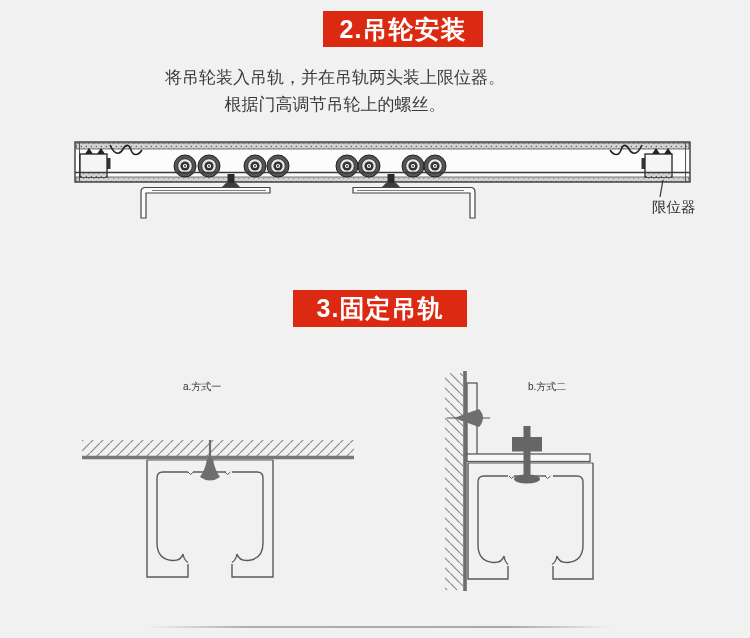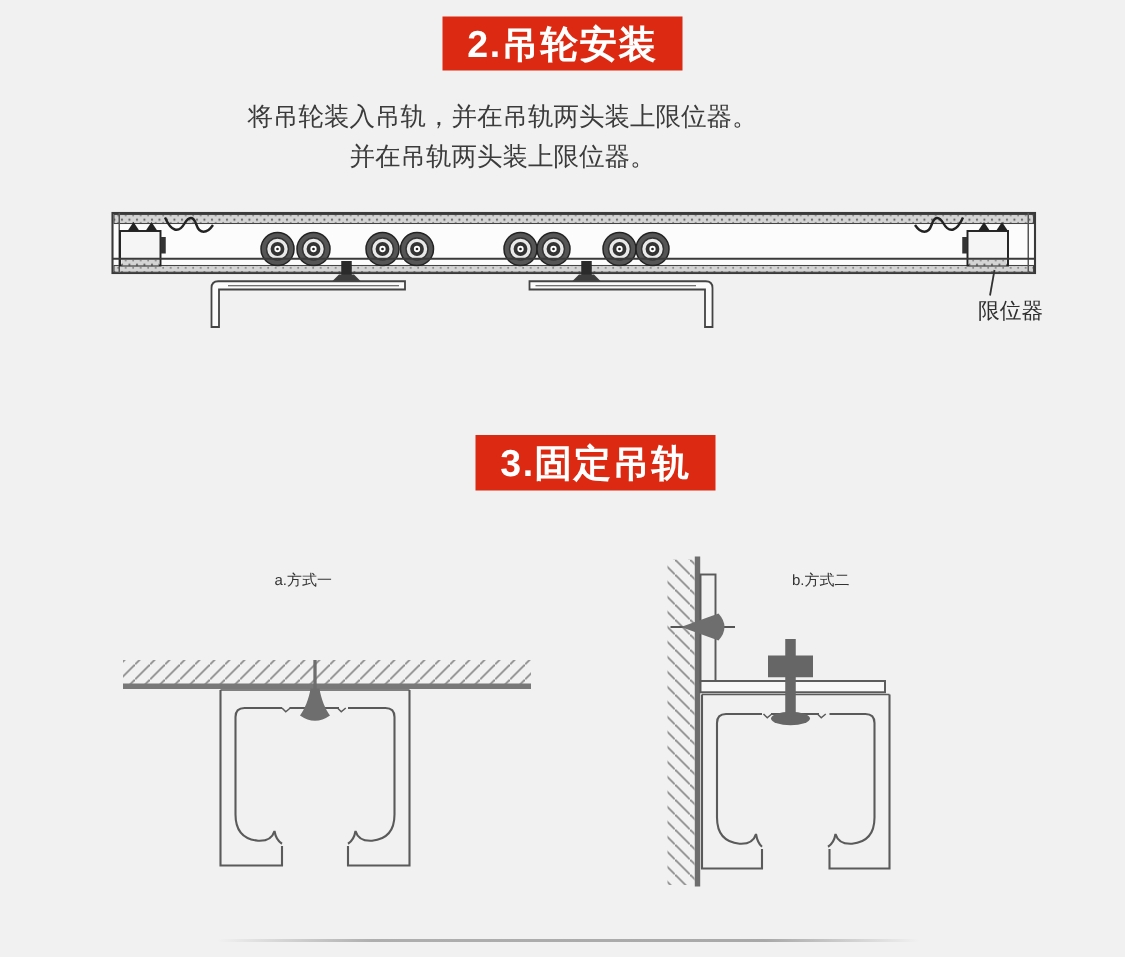--- a/index.html
+++ b/index.html
@@ -2,21 +2,21 @@
 <html><head>
 <meta charset="utf-8">
 <style>
   html,body{margin:0;padding:0;}
   body{font-family:"Liberation Sans", sans-serif; background:#e9e9ea;}
   .page{position:relative;width:750px;height:638px;background:#f1f1f2;overflow:hidden;margin:0 auto;}
 
   .banner{position:absolute;display:flex;align-items:center;justify-content:center;
           color:#ffffff;font-weight:bold;font-size:25px;letter-spacing:1px;}
   .banner-step2{left:295px;top:11px;width:160px;height:36px;}
-  .banner-step3{left:293px;top:290px;width:160px;height:37px;margin-left:24px;}
+  .banner-step3{left:293px;top:290px;width:174px;height:37px;}
 
   .desc{position:absolute;left:0;top:64px;width:670px;text-align:center;
         color:#3b3b3b;font-size:17px;line-height:27px;}
 
   .small-label{position:absolute;color:#2e2e2e;}
   .stopper-label{left:640px;top:198px;font-size:14.5px;padding-left:12px;}
   .method-label{font-size:10px;color:#333;}
   .method-a-label{left:183px;top:380px;}
   .method-b-label{left:528px;top:380px;}
 
@@ -26,25 +26,25 @@
   .diagram-b-svg{left:430px;top:363px;}
 
   .divider{position:absolute;left:145px;top:626px;width:468px;height:2px;
            background:linear-gradient(to right, rgba(140,140,140,0), rgba(120,120,120,0.55) 22%, rgba(120,120,120,0.6) 78%, rgba(140,140,140,0));}
 </style>
 </head>
 <body>
 
 <div class="page">
 
-  <div class="banner banner-step2" style="background-color: rgb(220, 41, 17);">2.吊轮安装</div>
+  <div class="banner banner-step2" style="background-color: rgb(220, 41, 17); margin-left: 28px;">2.吊轮安装</div>
 
   <div class="desc">
     <div>将吊轮装入吊轨，并在吊轨两头装上限位器。</div>
-    <div>并在吊轨两头装上限位器。</div>
+    <div>根据门高调节吊轮上的螺丝。</div>
   </div>
 
   <svg class="track-svg" width="640" height="100" viewBox="0 0 640 100" xmlns="http://www.w3.org/2000/svg">
     <defs>
       <pattern id="stip" width="5" height="5" patternUnits="userSpaceOnUse">
         <rect width="5" height="5" fill="#d4d4d4"></rect>
         <circle cx="1.3" cy="1.5" r="0.7" fill="#555"></circle>
         <circle cx="3.8" cy="3.6" r="0.6" fill="#777"></circle>
       </pattern>
     </defs>

